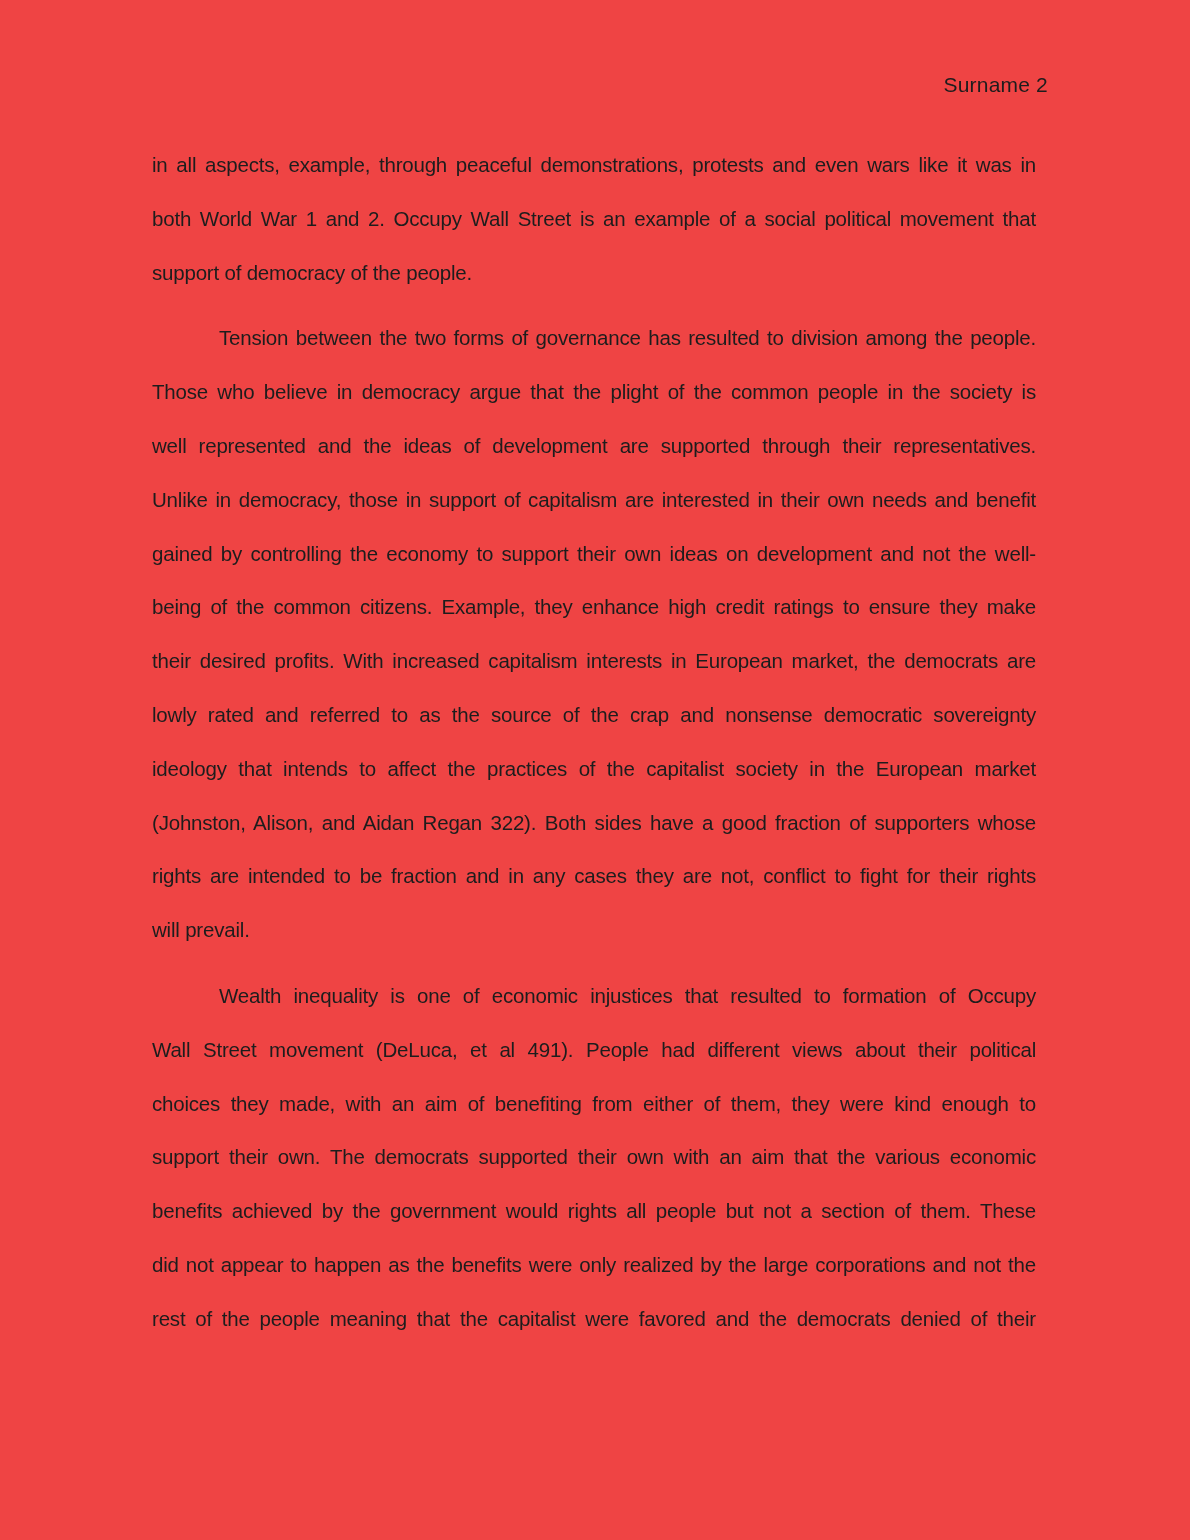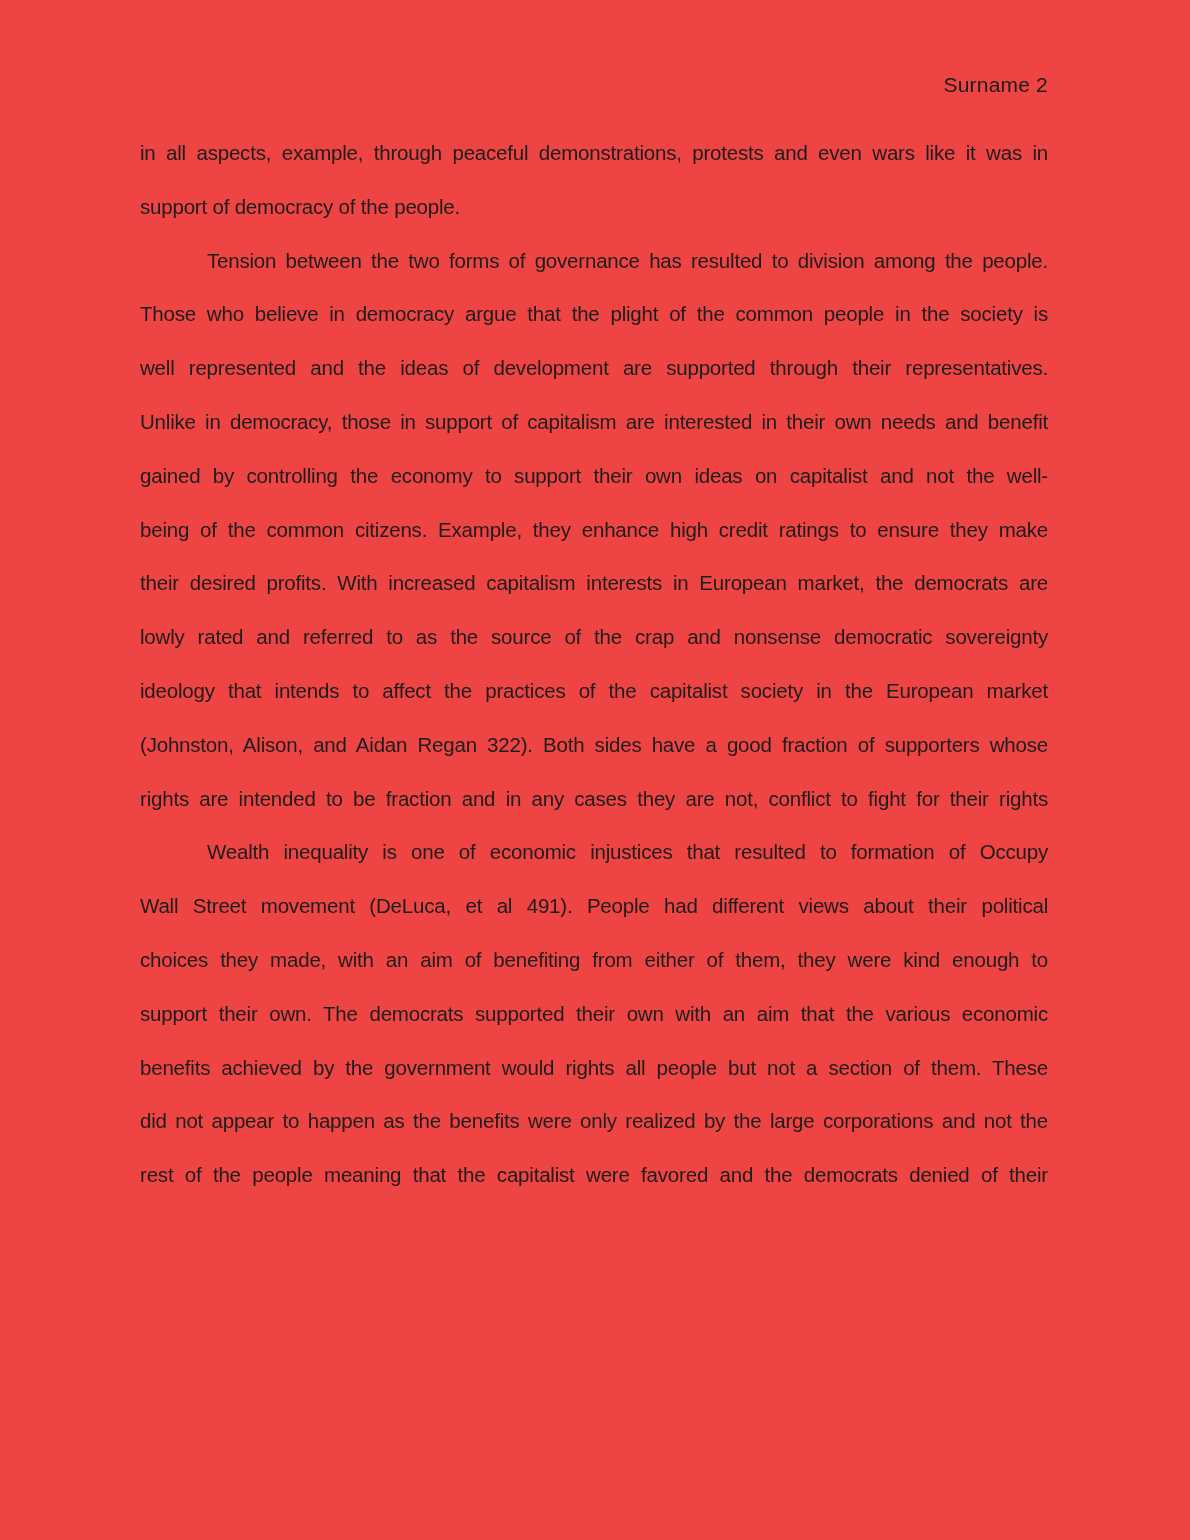--- a/index.html
+++ b/index.html
@@ -26,21 +26,21 @@
     line-height: 22px;
     letter-spacing: 0.2px;
   }
   .doc-body {
     position: absolute;
     top: 126px;
     left: 140px;
     width: 908px;
   }
   .paragraph {
-    margin: 0;
+    margin: 12px;
     padding: 0;
   }
   .line {
     height: 53.8px;
     line-height: 53.8px;
     font-size: 20.5px;
     letter-spacing: -0.2px;
     white-space: nowrap;
     text-align: justify;
     text-align-last: justify;
@@ -57,34 +57,36 @@
 </head>
 <body>
 
 <div class="page">
   <div class="header">
     <span>Surname 2</span>
   </div>
   <div class="doc-body">
       <div class="paragraph">
         <div class="line">in all aspects, example, through peaceful demonstrations, protests and even wars like it was in</div>
+        <div class="line">both World War 1 and 2. Occupy Wall Street is an example of a social political movement that</div>
         <div class="line flush-left">support of democracy of the people.</div>
       </div>
       <div class="paragraph">
         <div class="line indent">Tension between the two forms of governance has resulted to division among the people.</div>
         <div class="line">Those who believe in democracy argue that the plight of the common people in the society is</div>
         <div class="line">well represented and the ideas of development are supported through their representatives.</div>
         <div class="line">Unlike in democracy, those in support of capitalism are interested in their own needs and benefit</div>
-        <div class="line">gained by  controlling the economy to support their own ideas on capitalist and not the well-</div>
+        <div class="line">gained by  controlling the economy to support their own ideas on development and not the well-</div>
         <div class="line">being of the common citizens. Example, they enhance high credit ratings to ensure they make</div>
         <div class="line">their desired profits.  With increased capitalism interests in European market, the democrats are</div>
         <div class="line">lowly rated and referred to as the source of the crap and nonsense democratic sovereignty</div>
         <div class="line">ideology that intends to affect the practices of the capitalist society in the European market</div>
         <div class="line">(Johnston, Alison, and Aidan Regan 322). Both sides have a good fraction of supporters whose</div>
         <div class="line">rights are intended to be fraction and in any cases they are not, conflict to fight for their rights</div>
+        <div class="line flush-left">will prevail.</div>
       </div>
       <div class="paragraph">
         <div class="line indent">Wealth inequality is one of economic injustices that resulted to formation of Occupy</div>
         <div class="line">Wall Street movement (DeLuca, et al 491). People had different views about their political</div>
         <div class="line">choices they made, with an aim of benefiting from either of them, they were kind enough to</div>
         <div class="line">support their own. The democrats supported their own with an aim that the various economic</div>
         <div class="line">benefits achieved by the government would rights all people but not a section of them. These</div>
         <div class="line">did not appear to happen as the benefits were only realized by the large corporations and not the</div>
         <div class="line">rest of the people meaning that the capitalist were favored and the democrats denied of their</div>
       </div>

